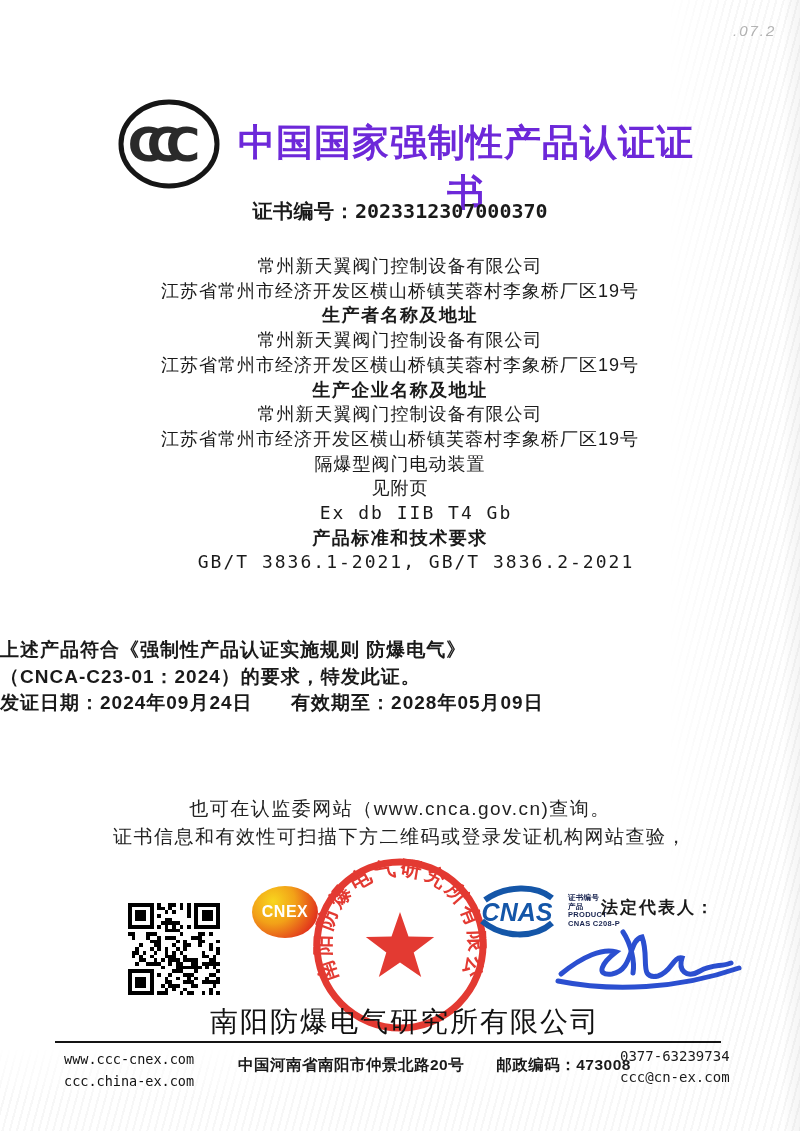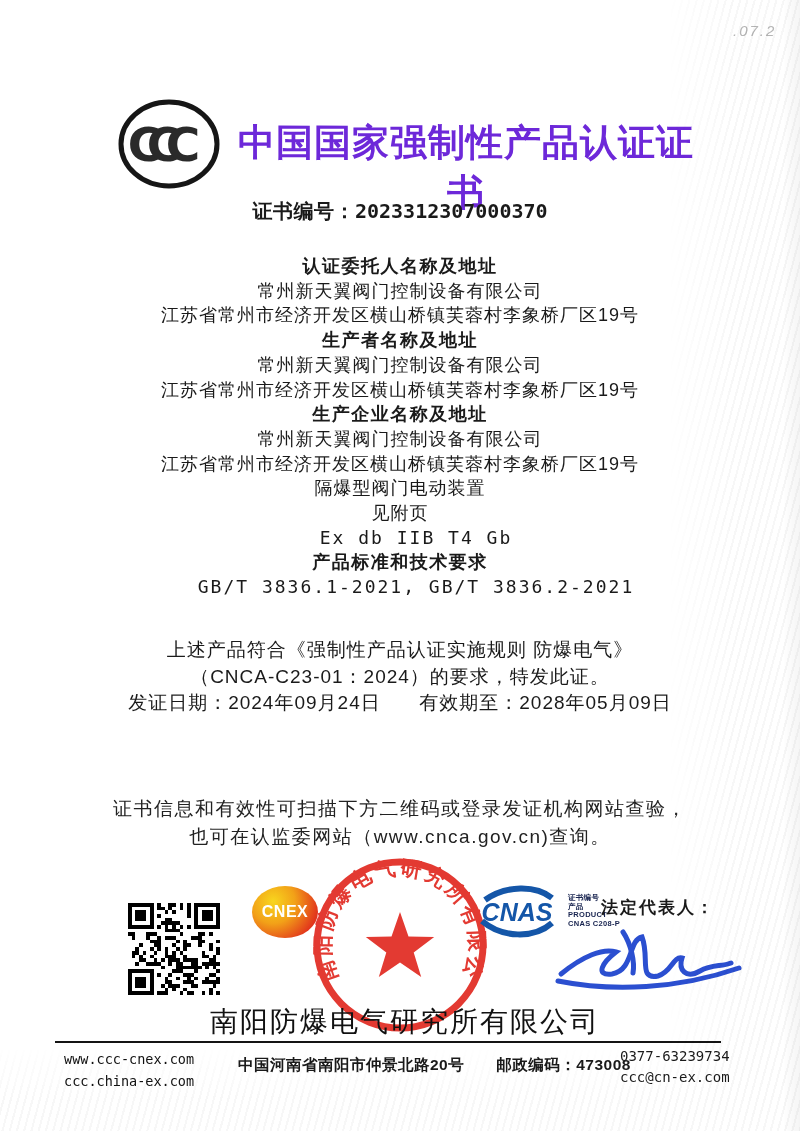--- a/index.html
+++ b/index.html
@@ -24,22 +24,22 @@
   .ccc-logo{position:absolute;left:116px;top:96px;width:106px;height:96px;}
   .doc-title{position:absolute;left:226px;top:118px;width:480px;text-align:center;
     font-size:37px;font-weight:600;letter-spacing:1px;color:#6d28d9;}
   .cert-line{position:absolute;left:0;top:198px;width:100%;text-align:center;
     font-size:20px;font-weight:bold;letter-spacing:.5px;}
   .cert-line .num{font-family:"DejaVu Sans Mono",monospace;font-weight:bold;letter-spacing:0;}
   .body-block{position:absolute;left:0;top:254px;width:100%;text-align:center;}
   .body-block .ln{font-size:18px;line-height:24.7px;letter-spacing:1px;}
   .body-block .hd{font-weight:bold;font-size:18px;line-height:24.7px;letter-spacing:1.5px;}
   .body-block .lat{font-family:"DejaVu Sans Mono",monospace;letter-spacing:2px;padding-left:32px;}
-  .declaration{position:absolute;left:0;top:637px;width:100%;text-align:center;
-    font-weight:normal;font-size:19px;line-height:26.5px;letter-spacing:1px;}
+  .declaration{position:absolute;left:0;top:637px;width:100%;text-align:left;
+    font-weight:bold;font-size:19px;line-height:26.5px;letter-spacing:1px;}
   .verify{position:absolute;left:0;top:795px;width:100%;text-align:center;
     font-size:19px;line-height:28px;letter-spacing:1.5px;color:#222;}
   .qr{position:absolute;left:128px;top:903px;width:92px;height:92px;}
   .cnex{position:absolute;left:252px;top:886px;width:66px;height:52px;border-radius:50%;
     background:radial-gradient(circle at 32% 30%, #f8d61e 0%, #f2a118 38%, #e2361c 78%, #d92a18 100%);
     display:flex;align-items:center;justify-content:center;}
   .cnex span{color:#fff;font-weight:bold;font-size:16px;letter-spacing:.5px;}
   .stamp{position:absolute;left:311px;top:856px;width:178px;height:178px;opacity:.9;
     mix-blend-mode:multiply;}
   .cnas{position:absolute;left:478px;top:884px;display:flex;align-items:center;gap:12px;}
@@ -70,21 +70,20 @@
     <text x="67" y="65" text-anchor="middle" font-family="DejaVu Sans, sans-serif" font-size="47" font-weight="bold" fill="#2a2a2a">C</text>
   </svg>
 
   <div class="doc-title">中国国家强制性产品认证证书</div>
 
   <div class="cert-line">
     <span>证书编号：</span><span class="num">2023312307000370</span>
   </div>
 
   <div class="body-block">
-    <div class="hd">认证委托人名称及地址</div>
     <div class="ln">常州新天翼阀门控制设备有限公司</div>
     <div class="ln">江苏省常州市经济开发区横山桥镇芙蓉村李象桥厂区19号</div>
 
     <div class="hd">生产者名称及地址</div>
     <div class="ln">常州新天翼阀门控制设备有限公司</div>
     <div class="ln">江苏省常州市经济开发区横山桥镇芙蓉村李象桥厂区19号</div>
 
     <div class="hd">生产企业名称及地址</div>
     <div class="ln">常州新天翼阀门控制设备有限公司</div>
     <div class="ln">江苏省常州市经济开发区横山桥镇芙蓉村李象桥厂区19号</div>
@@ -101,22 +100,22 @@
     <div>上述产品符合《强制性产品认证实施规则 防爆电气》</div>
     <div>（CNCA-C23-01：2024）的要求，特发此证。</div>
     <div>
       <span>发证日期：</span><span>2024年09月24日</span>
       <span style="display:inline-block;width:26px;"></span>
       <span>有效期至：</span><span>2028年05月09日</span>
     </div>
   </div>
 
   <div class="verify">
+    <div>也可在认监委网站（www.cnca.gov.cn)查询。</div>
     <div>证书信息和有效性可扫描下方二维码或登录发证机构网站查验，</div>
-    <div>也可在认监委网站（www.cnca.gov.cn)查询。</div>
   </div>
 
   <svg class="qr" viewBox="0 0 25 25" shape-rendering="crispEdges">
     <rect x="0" y="0" width="25" height="25" fill="#fff"></rect>
       <g>
         <rect x="0" y="0" width="7" height="7" fill="#000"></rect>
         <rect x="1" y="1" width="5" height="5" fill="#fff"></rect>
         <rect x="2" y="2" width="3" height="3" fill="#000"></rect>
         <rect x="18" y="0" width="7" height="7" fill="#000"></rect>
         <rect x="19" y="1" width="5" height="5" fill="#fff"></rect>

